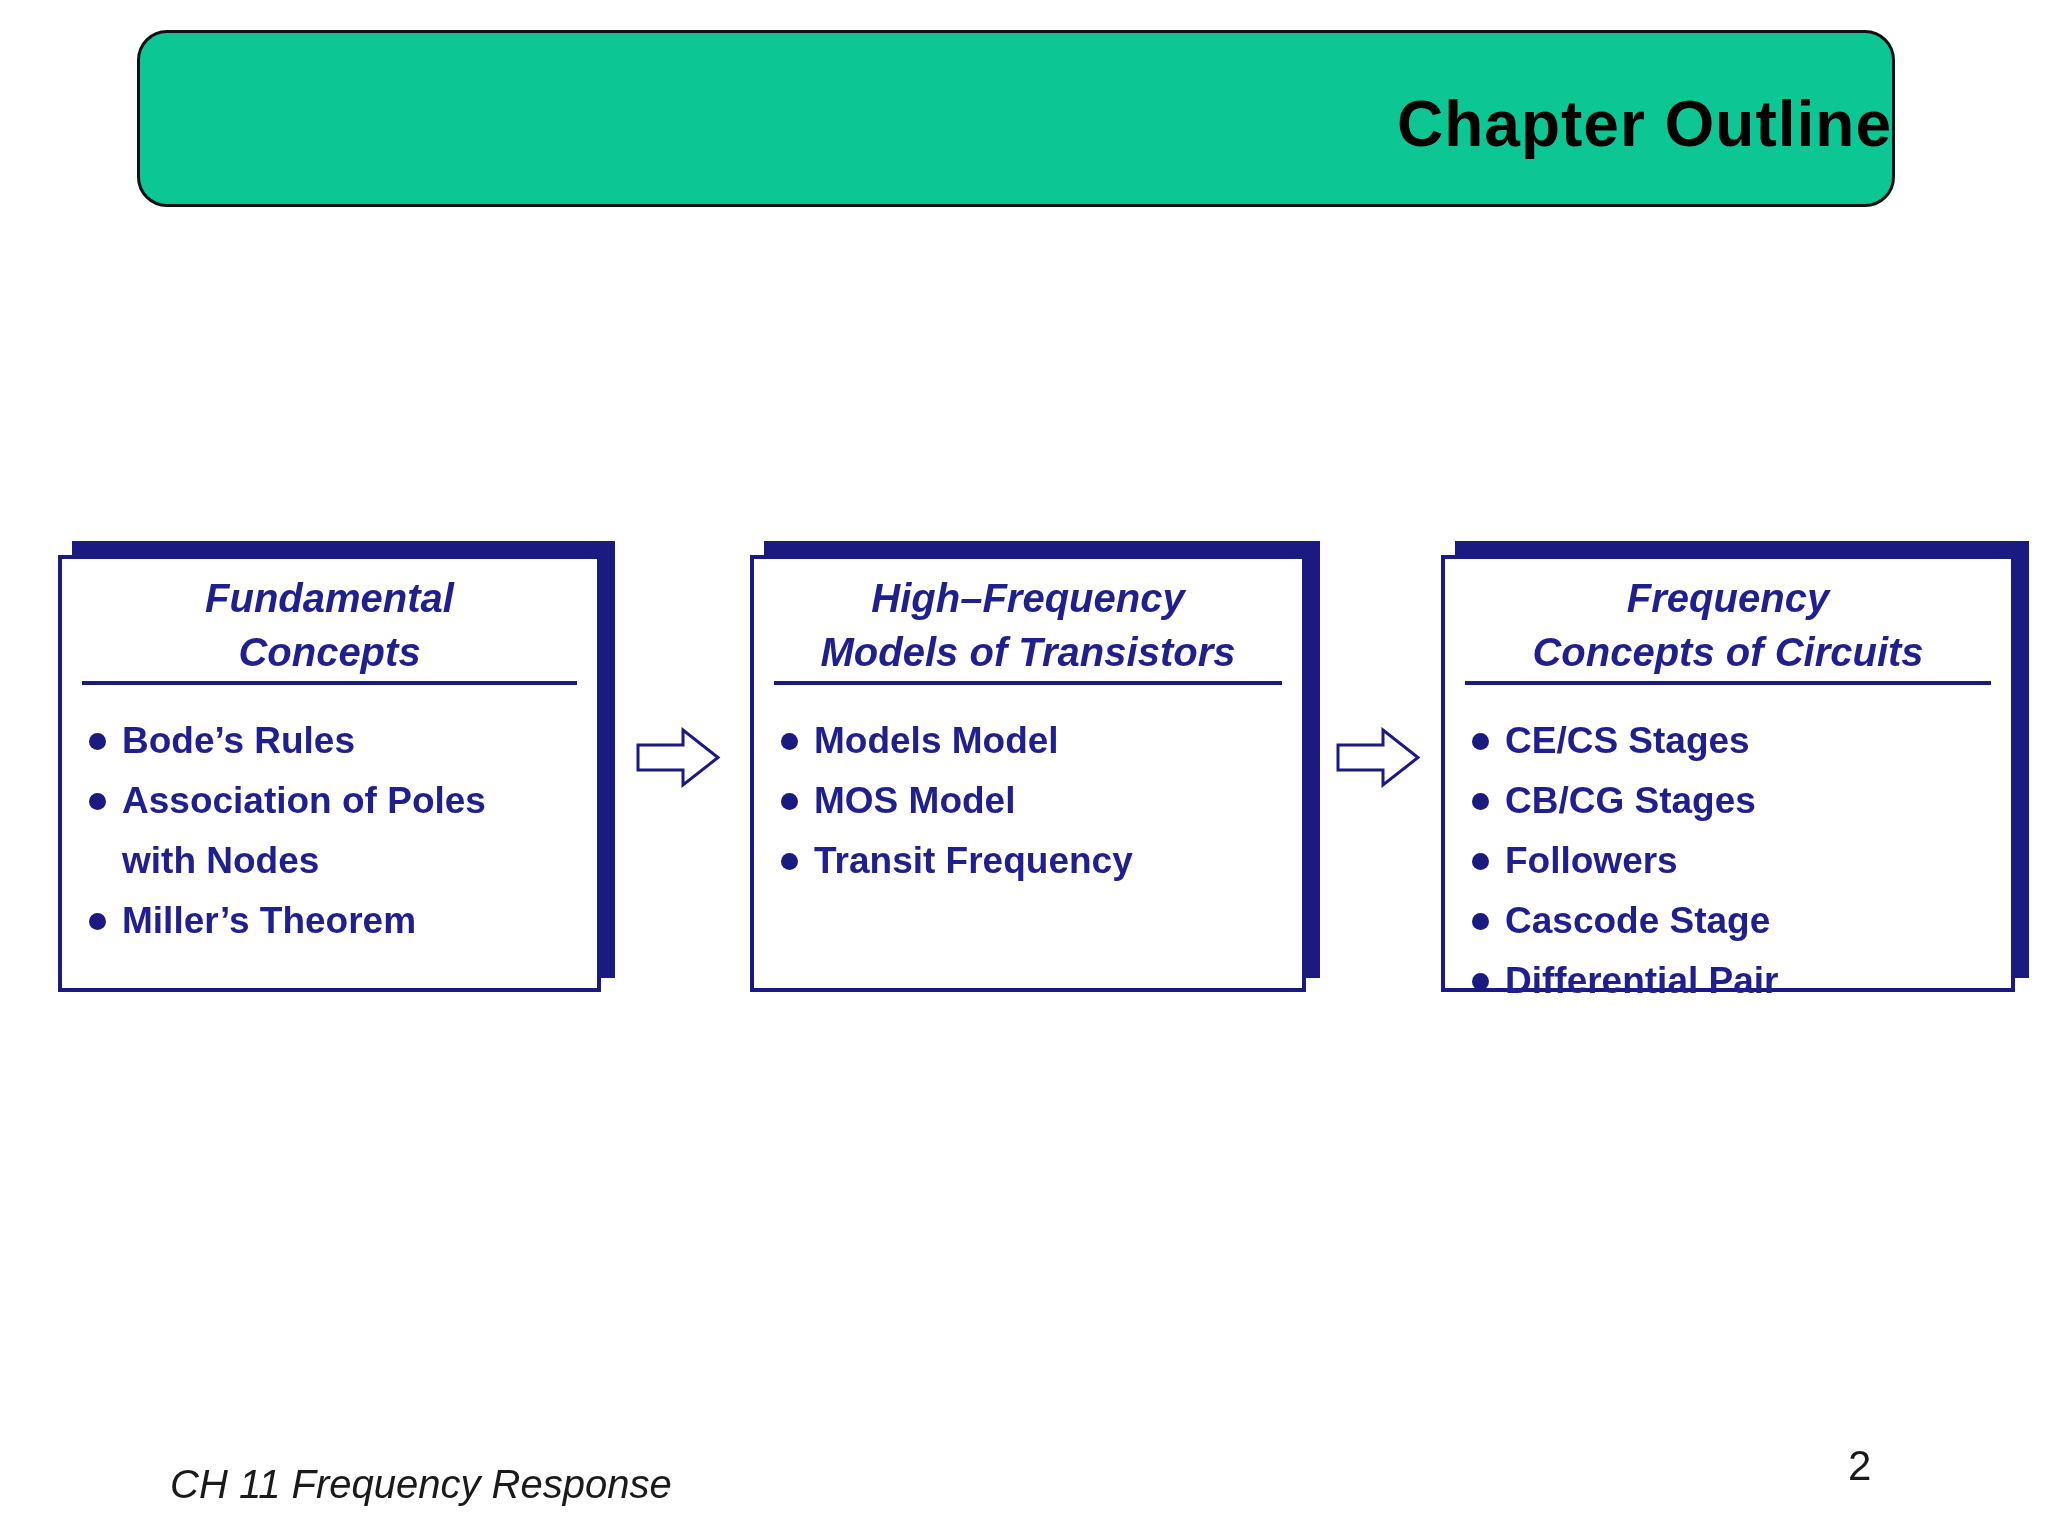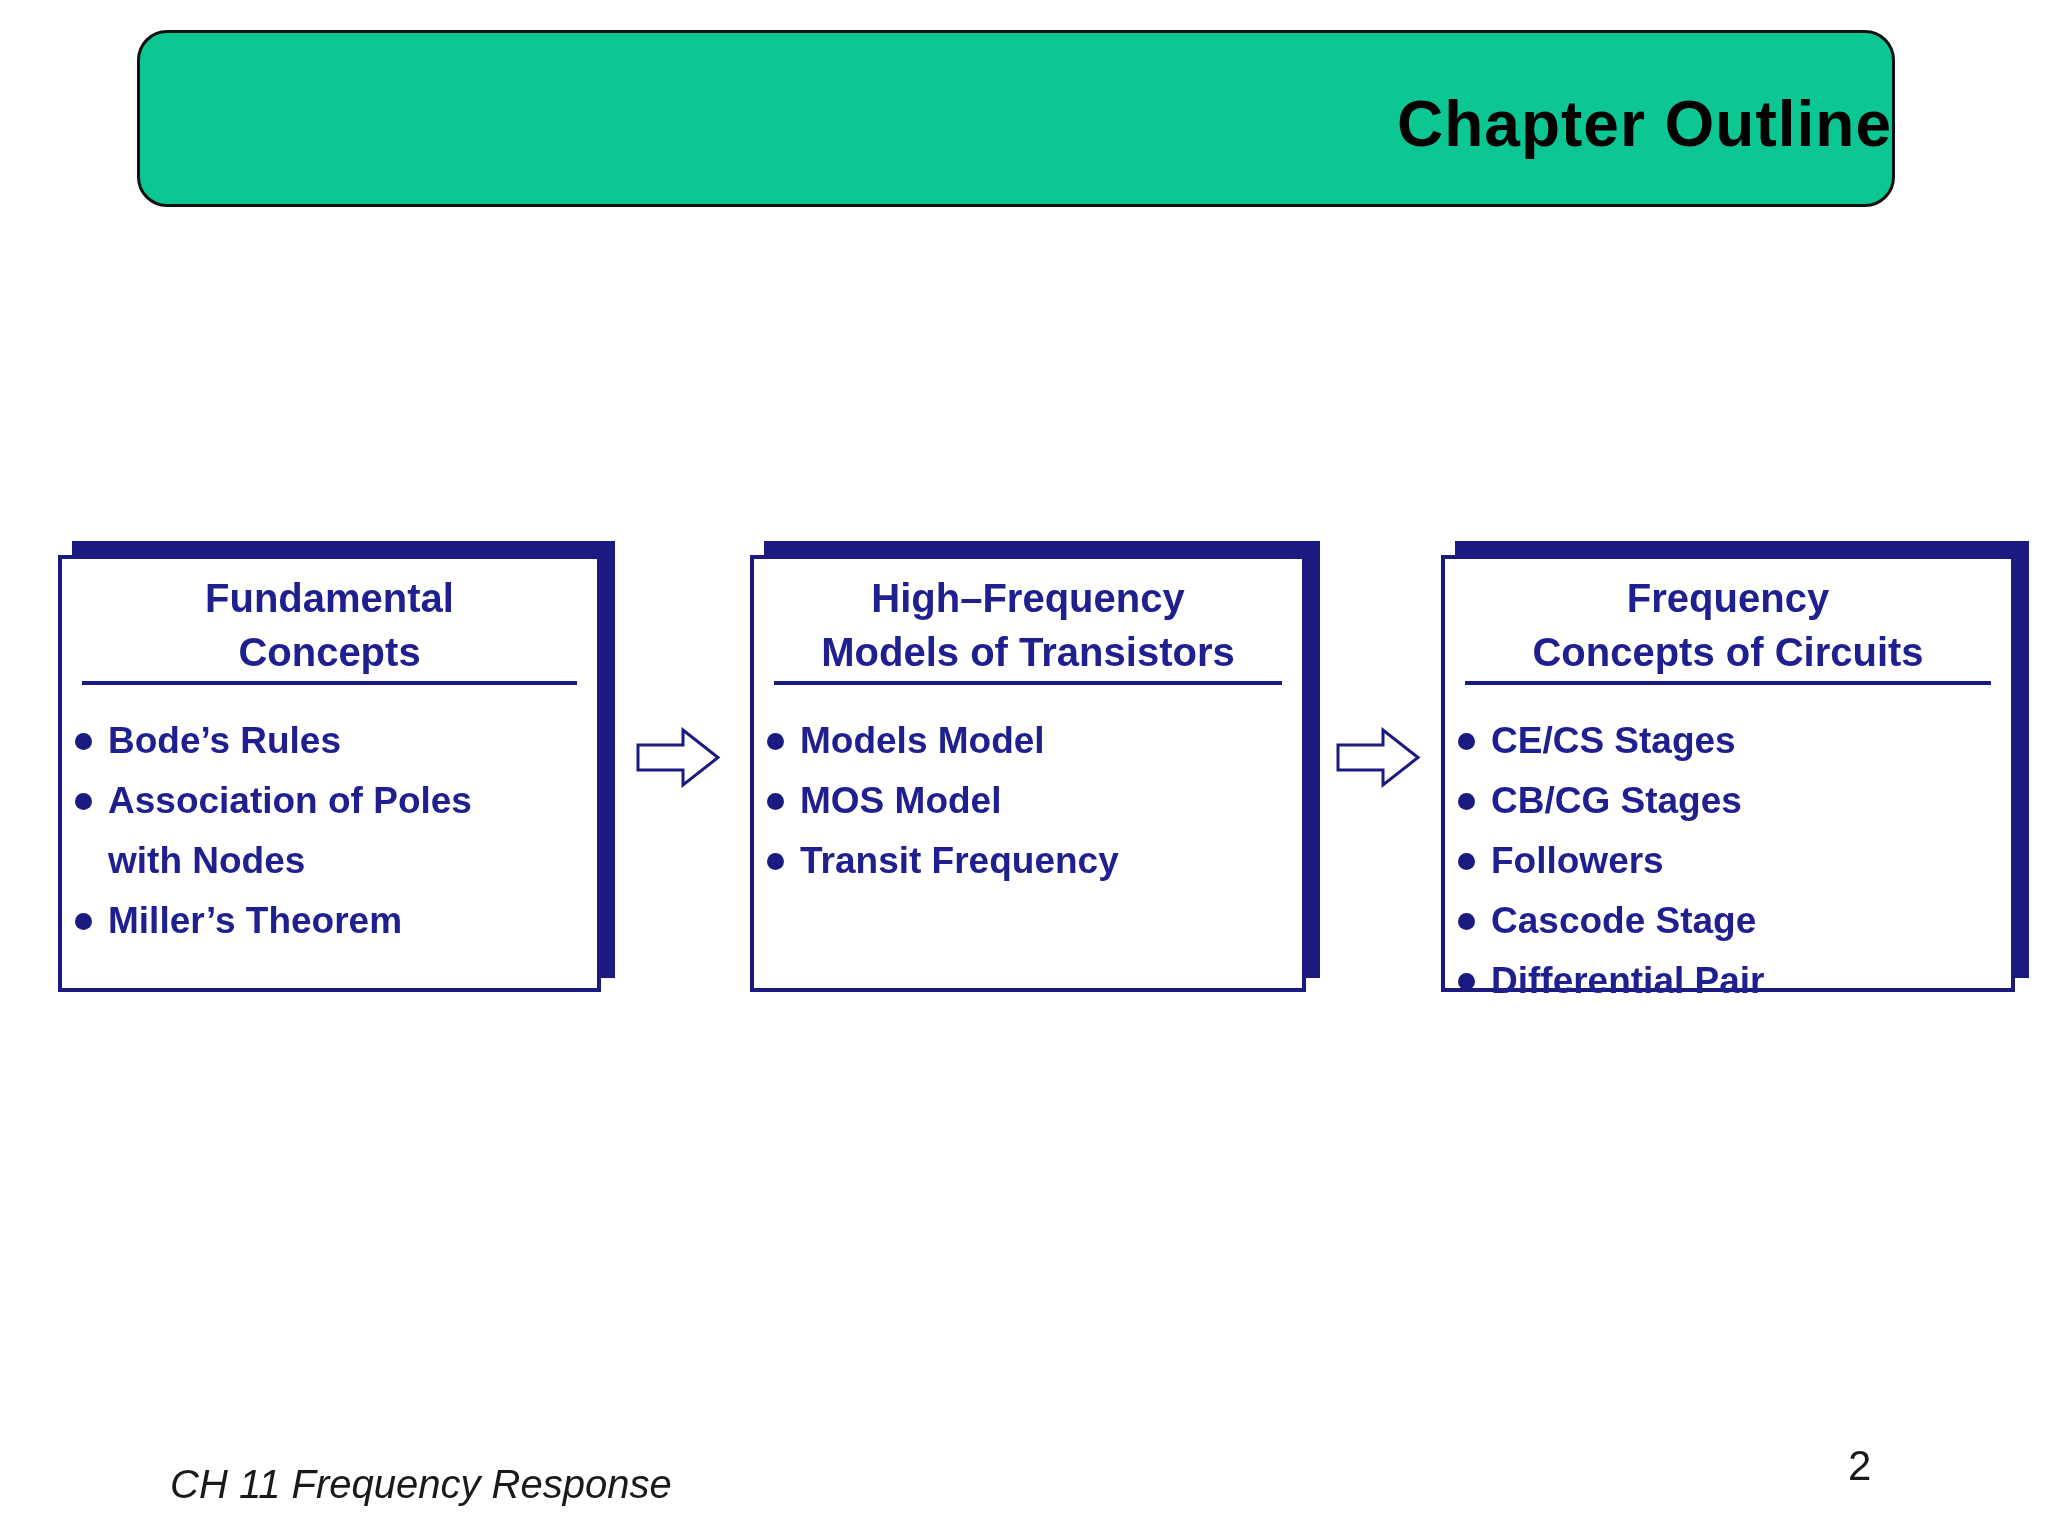--- a/index.html
+++ b/index.html
@@ -44,30 +44,30 @@
     box-shadow:14px -14px 0 0 var(--navy);
   }
   .box-title{
     margin:12px 10px 0;
     text-align:center;
     font-size:40px;
     line-height:54px;
     font-weight:bold;
     color:var(--text-navy);
   }
-  .box-title span{display:block;}
+  .box-title span{display:block;font-style:italic;}
   .rule{
     margin:2px 20px 0;
     height:0;
     border-bottom:4px solid var(--navy);
   }
   .box ul{
     list-style:none;
     margin:26px 8px 0 0;
-    padding:0 6px 0 0;
+    padding:0 6px 0 14px;
   }
   .box ul li{
     position:relative;
     padding-left:46px;
     font-size:37px;
     line-height:60px;
     font-weight:bold;
     color:var(--text-navy);
   }
   .box ul li::before{

